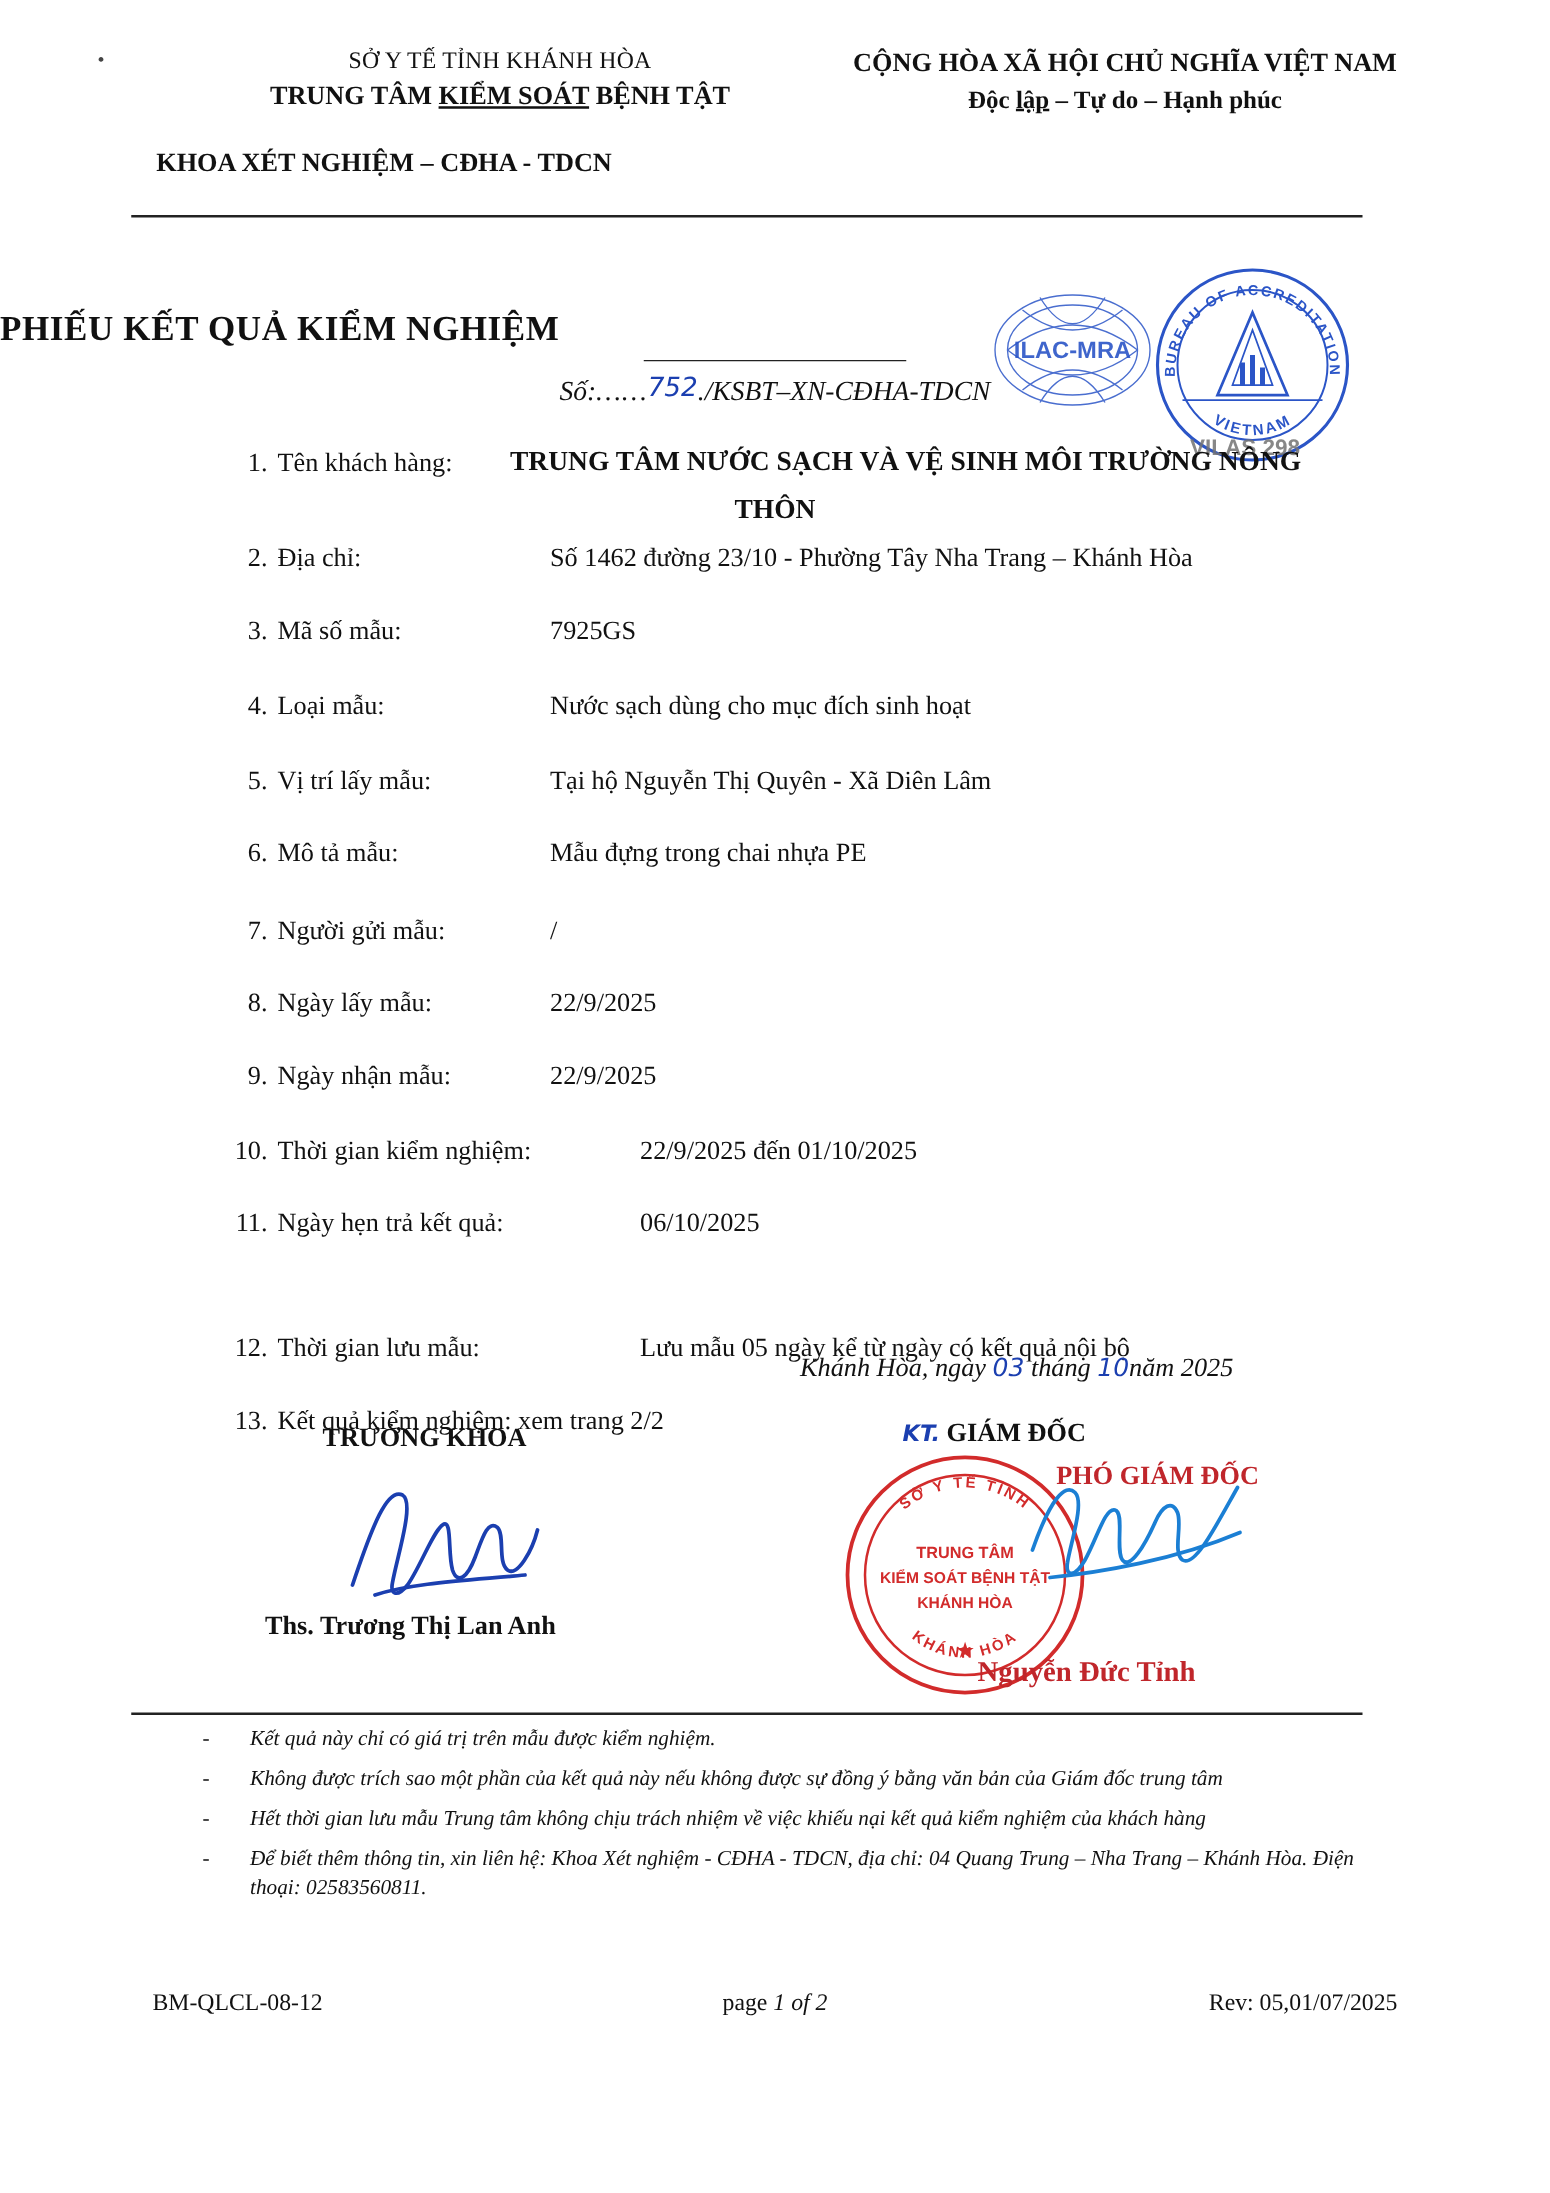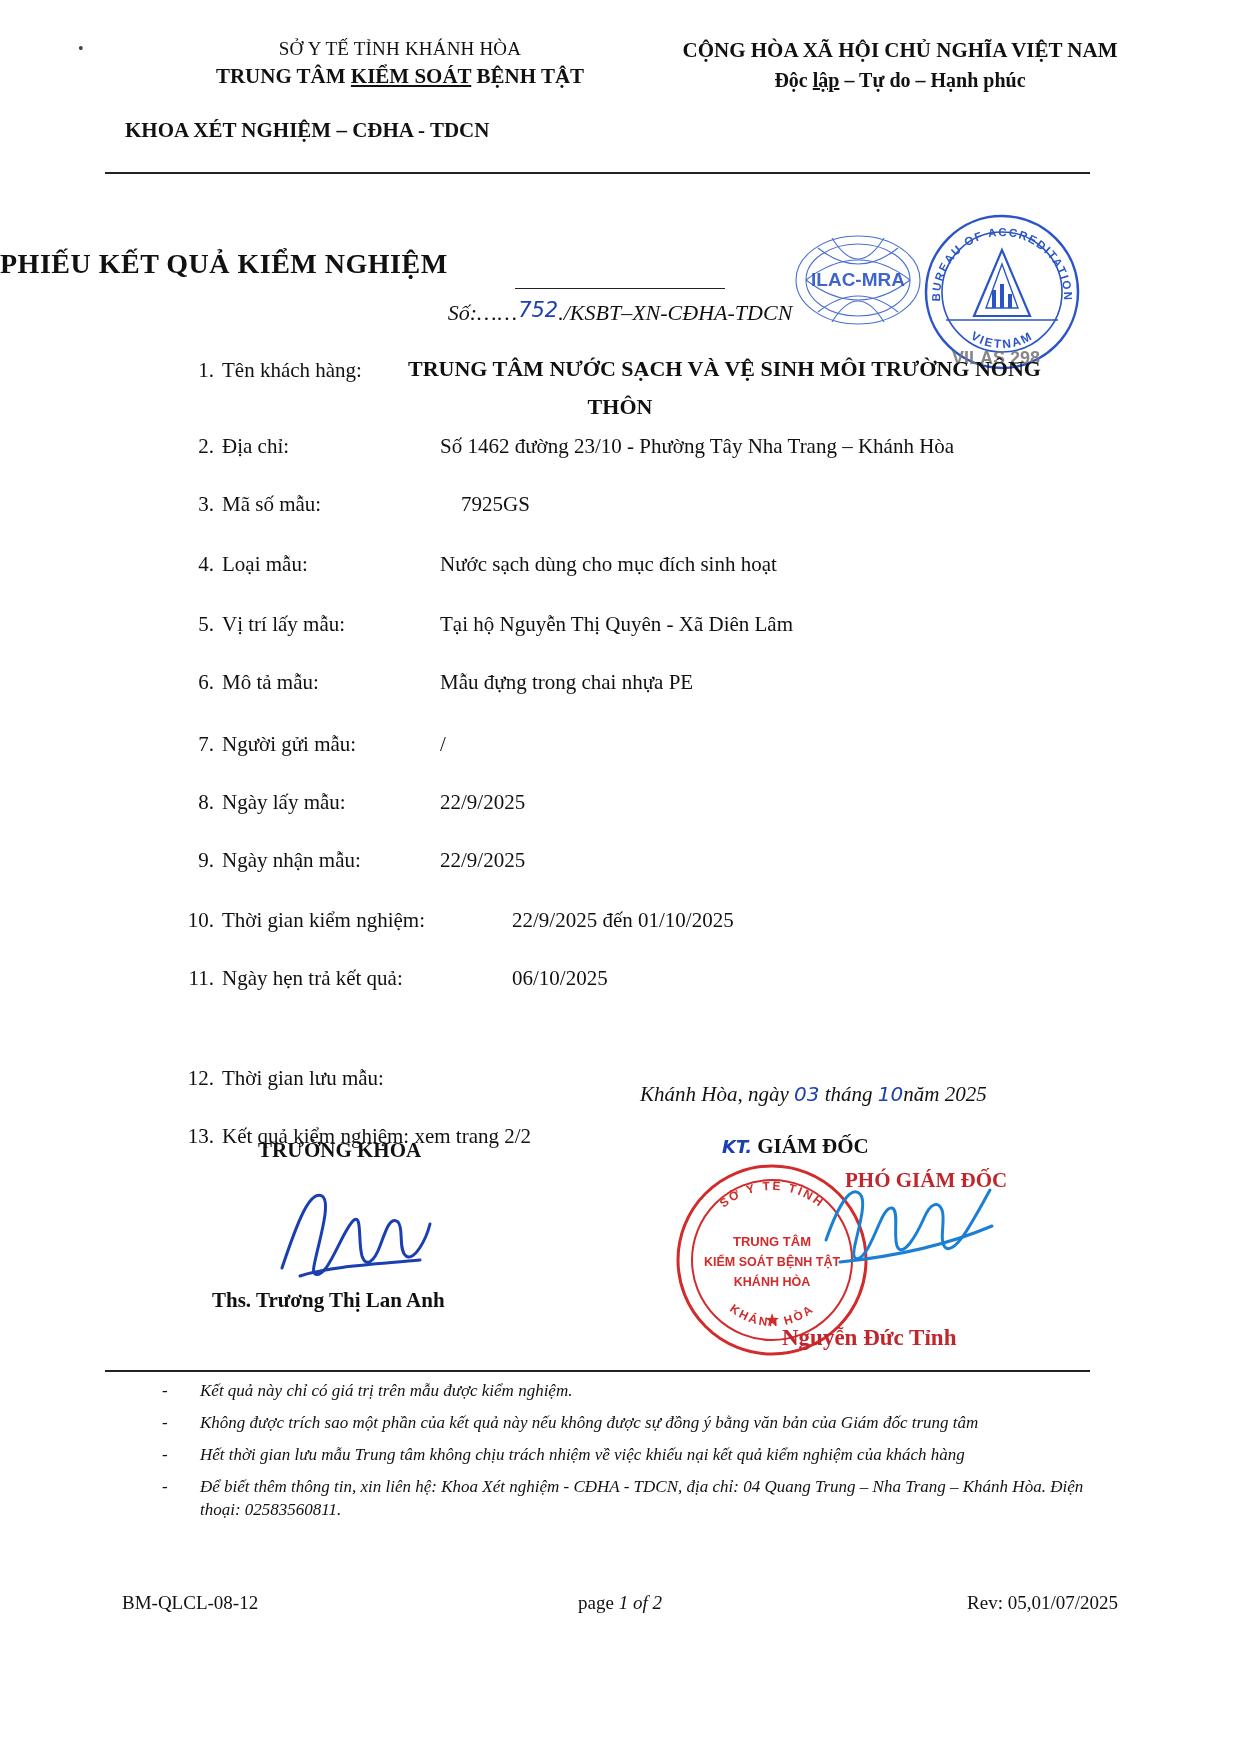--- a/index.html
+++ b/index.html
@@ -395,21 +395,21 @@
 
     <div class="field-row" style="height:58px;">
       <span class="f-num">2.</span>
       <span class="f-label">Địa chỉ:</span>
       <span class="f-value" style="left:440px;">Số 1462 đường 23/10 - Phường Tây Nha Trang – Khánh Hòa</span>
     </div>
 
     <div class="field-row" style="height:60px;">
       <span class="f-num">3.</span>
       <span class="f-label">Mã số mẫu:</span>
-      <span class="f-value" style="left:461px;">7925GS</span>
+      <span class="f-value" style="left:440px;">7925GS</span>
     </div>
 
     <div class="field-row" style="height:60px;">
       <span class="f-num">4.</span>
       <span class="f-label">Loại mẫu:</span>
       <span class="f-value" style="left:440px;text-align:center;">Nước sạch dùng cho mục đích sinh hoạt</span>
     </div>
 
     <div class="field-row" style="height:58px;">
       <span class="f-num">5.</span>
@@ -449,20 +449,21 @@
 
     <div class="field-row" style="height:60px;">
       <span class="f-num" style="left:174px; width:40px;">11.</span>
       <span class="f-label">Ngày hẹn trả kết quả:</span>
       <span class="f-value" style="left:512px;">06/10/2025</span>
     </div>
 
     <div class="field-row" style="height:58px;margin-top:40px;">
       <span class="f-num" style="left:174px; width:40px;">12.</span>
       <span class="f-label">Thời gian lưu mẫu:</span>
+      <span class="f-value" style="left:512px;">Lưu mẫu 05 ngày kể từ ngày có kết quả nội bộ</span>
     </div>
 
     <div class="field-row" style="height:52px;">
       <span class="f-num" style="left:174px; width:40px;">13.</span>
       <span class="f-label">Kết quả kiểm nghiệm: xem trang 2/2</span>
     </div>
   </div>
 
   <div class="place-date"><span>Khánh Hòa, ngày </span><span class="hand-blue">03</span><span> tháng </span><span class="hand-blue">10</span><span>năm 2025</span></div>
 

